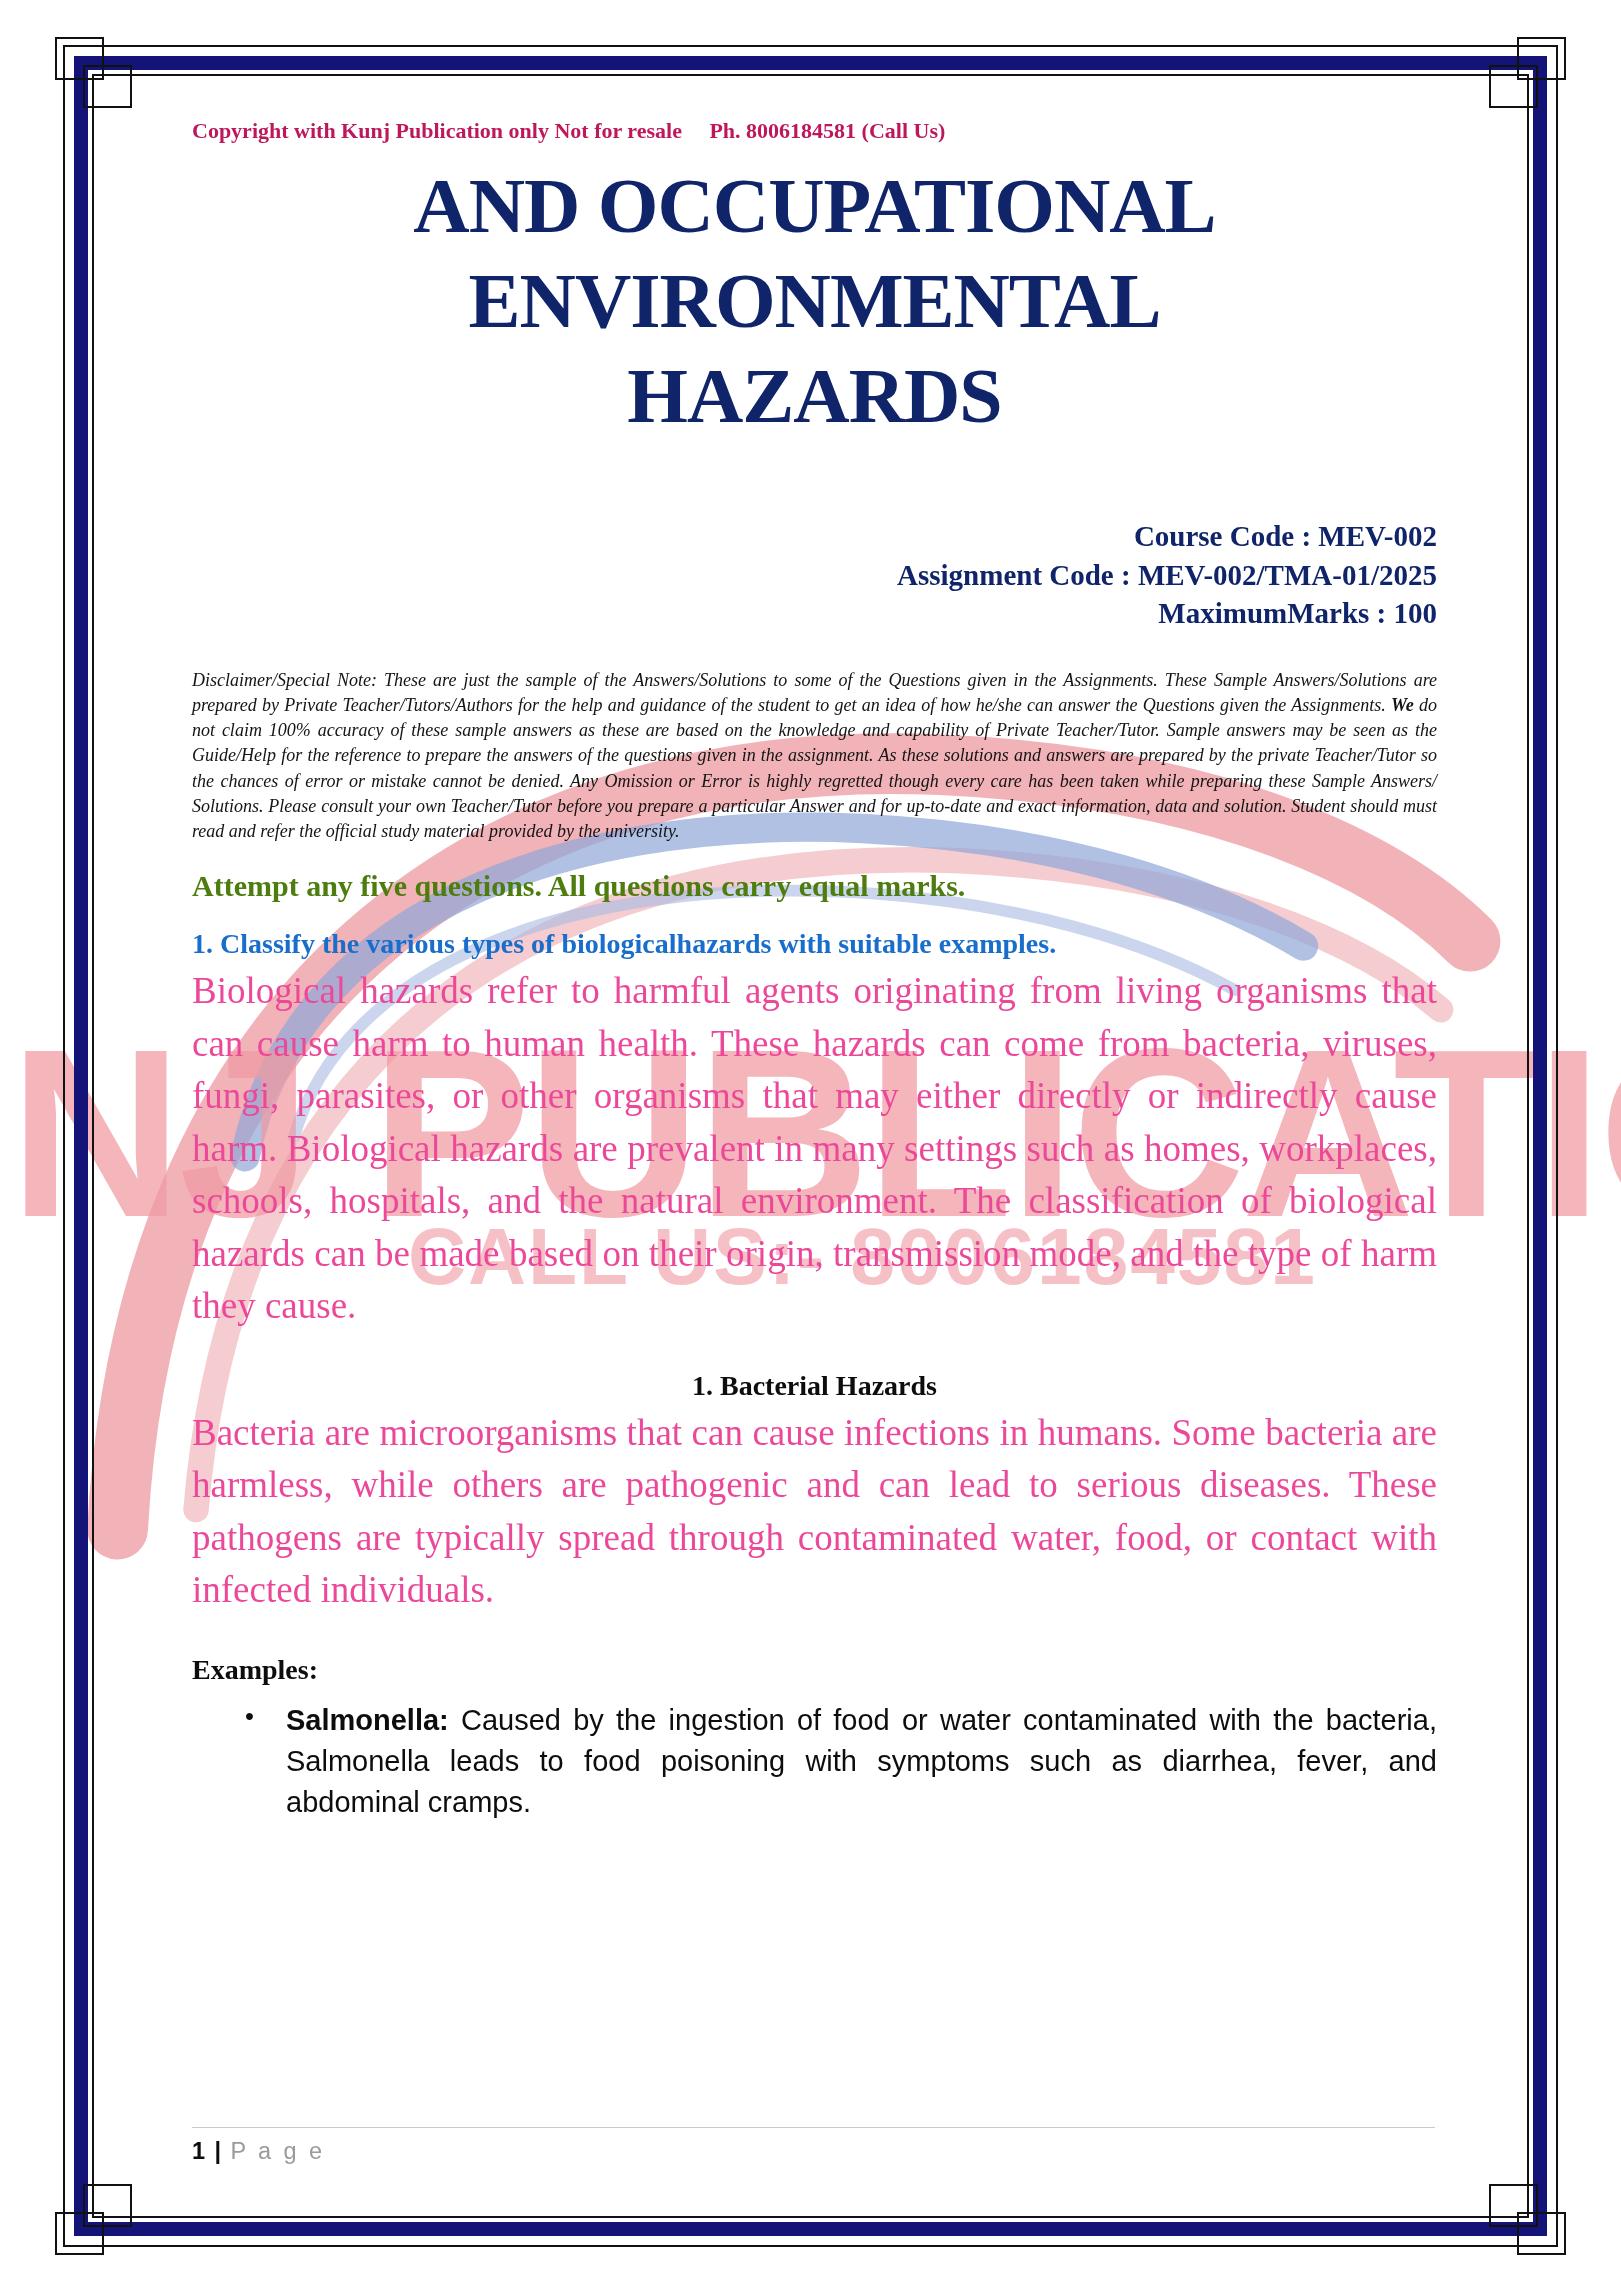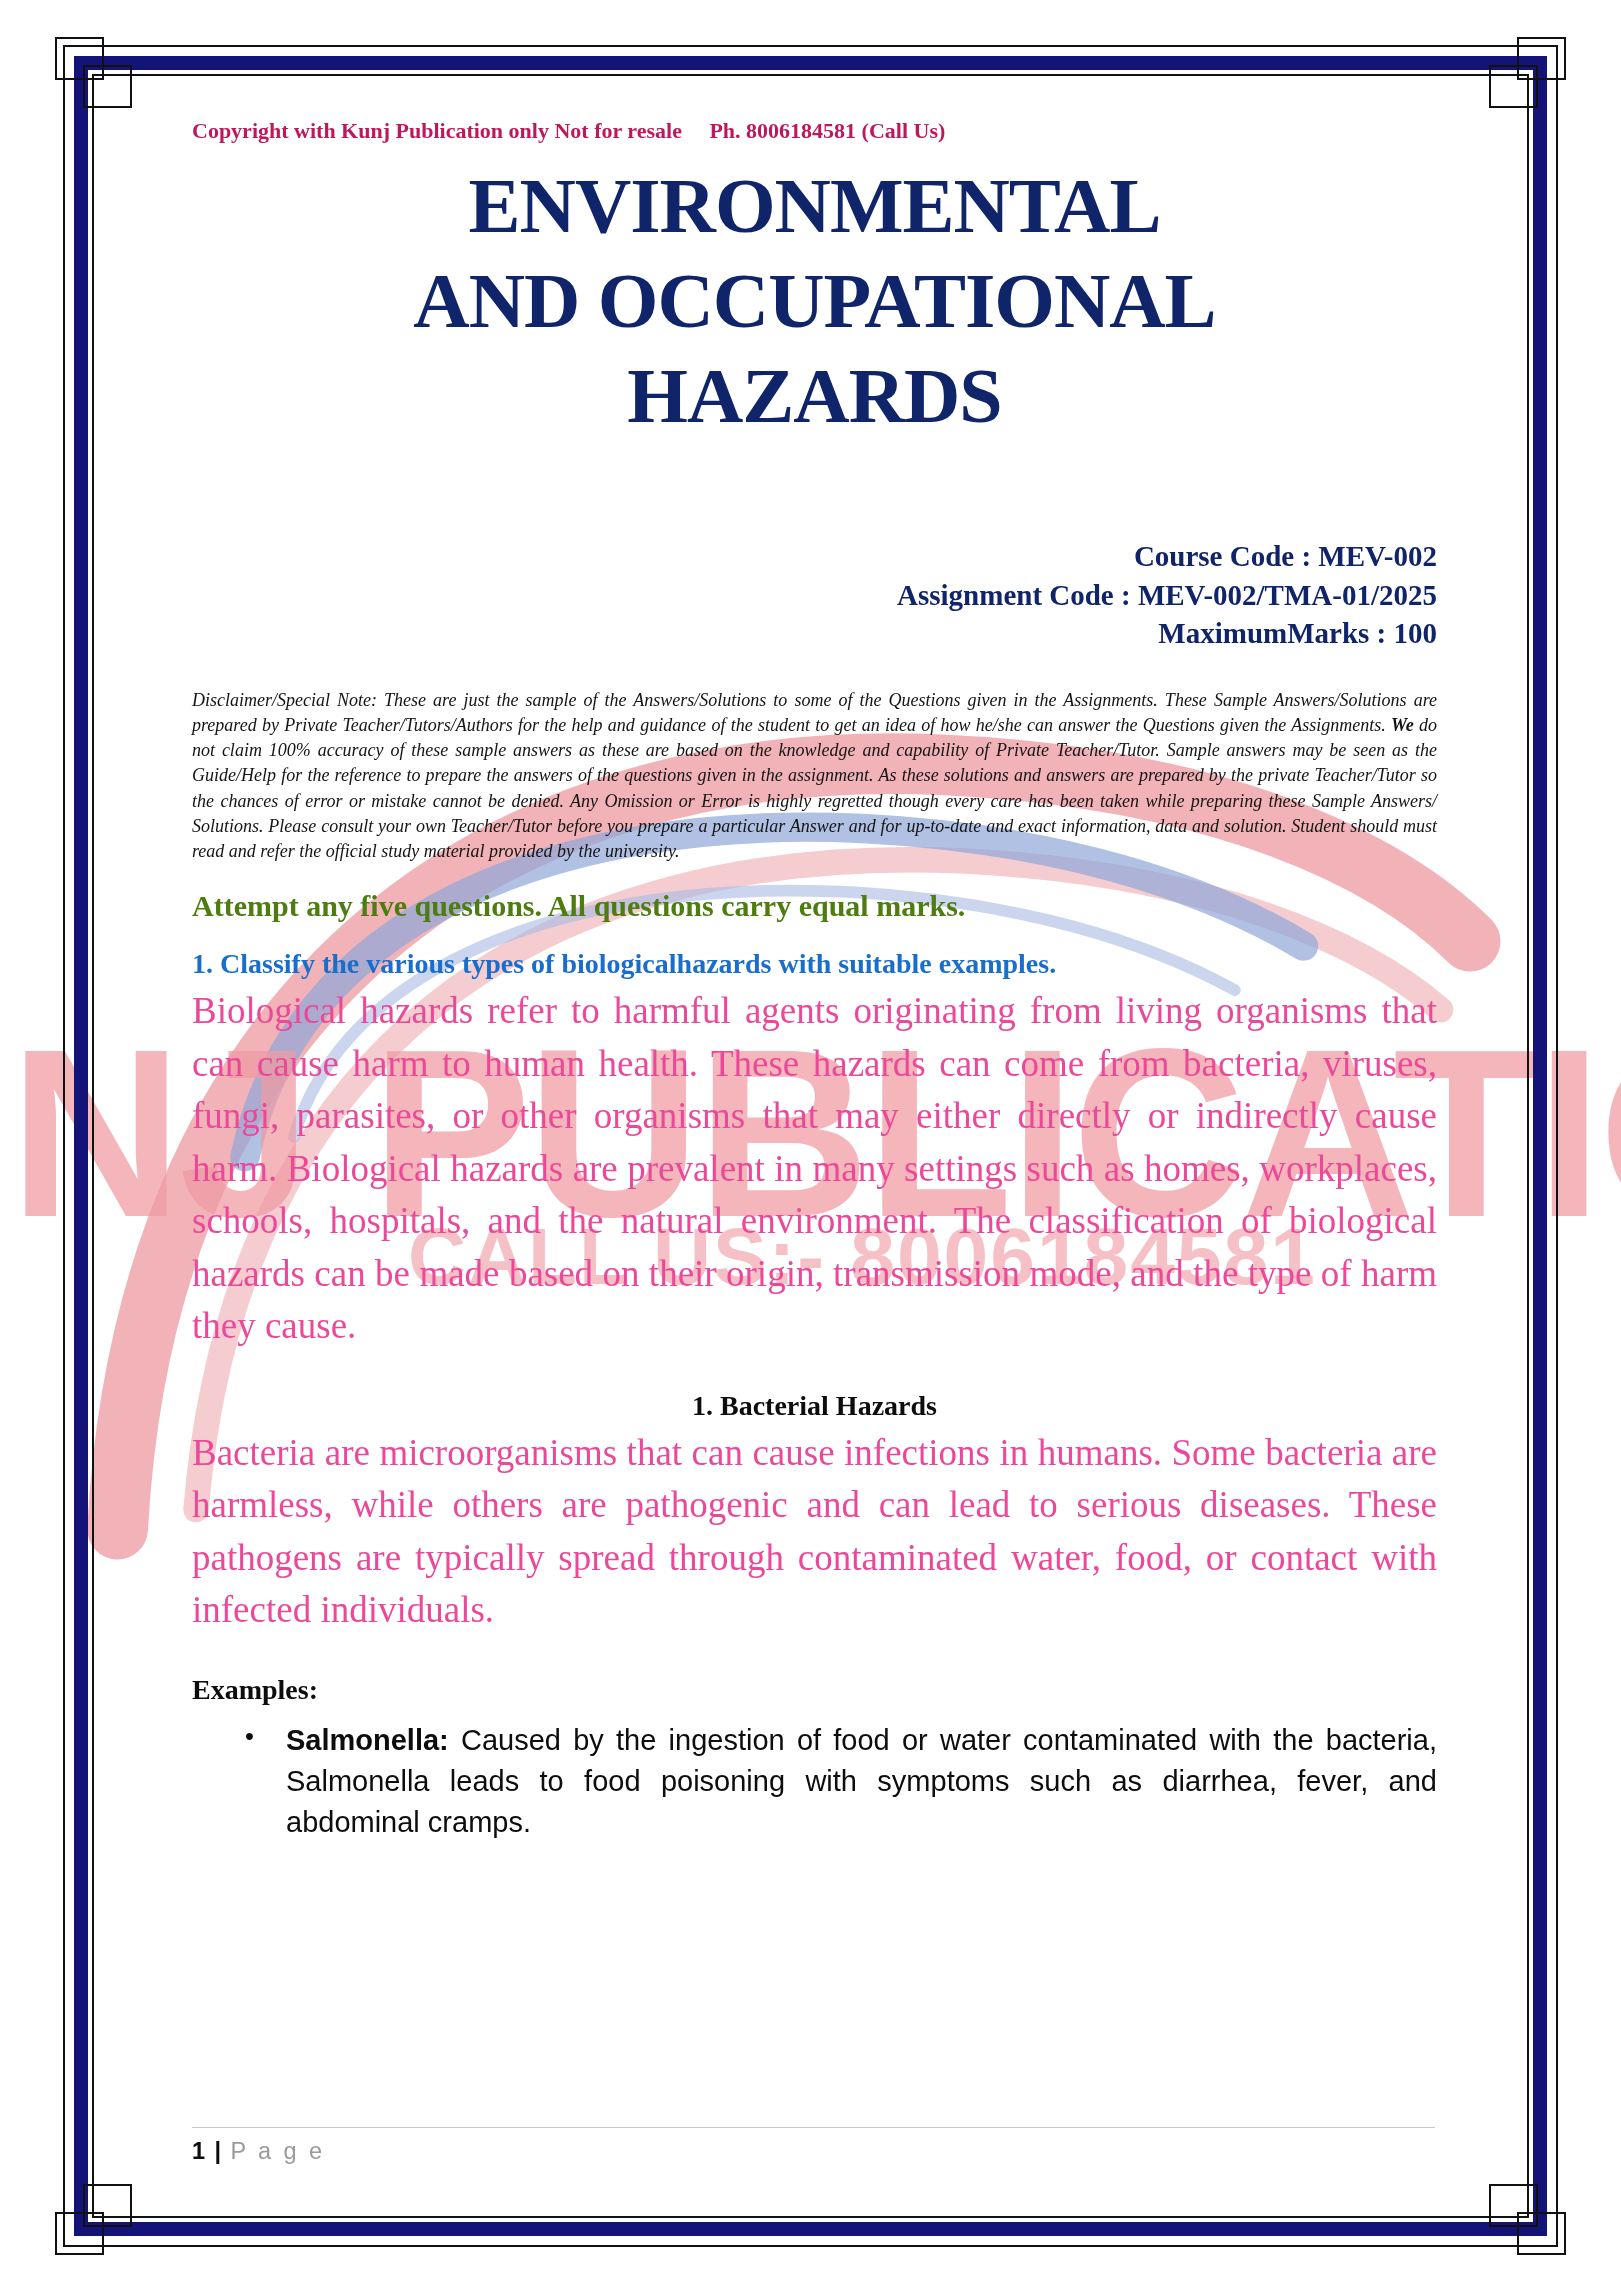--- a/index.html
+++ b/index.html
@@ -84,21 +84,21 @@
     font-weight:bold;
     font-size:78px;
     line-height:1.22;
     color:#10246a;
     text-align:center;
     margin:13.7px 0 0 0;
     letter-spacing:-1px;
   }
 
   .meta-block{
-    margin-top:94px;
+    margin-top:74px;
     text-align:right;
     font-family:"Liberation Serif",serif;
     font-weight:bold;
     font-size:29px;
     line-height:1.33;
     color:#10246a;
   }
   .meta-block div{white-space:pre;}
 
   .disclaimer{
@@ -242,22 +242,22 @@
   <div class="corner-box cb-bl-b"></div>
   <div class="corner-box cb-br-a"></div>
   <div class="corner-box cb-br-b"></div>
 </div>
 
 <div id="content">
 
   <div class="copyright-line">Copyright with Kunj Publication only Not for resale     Ph. 8006184581 (Call Us)</div>
 
   <div class="doc-title">
+    <div>AND OCCUPATIONAL</div>
     <div>ENVIRONMENTAL</div>
-    <div>AND OCCUPATIONAL</div>
     <div>HAZARDS</div>
   </div>
 
   <div class="meta-block">
     <div>Course Code : MEV-002</div>
     <div>Assignment Code : MEV-002/TMA-01/2025</div>
     <div>MaximumMarks : 100</div>
   </div>
 
   <p class="disclaimer"><span>Disclaimer/Special Note: These are just the sample of the Answers/Solutions to some of the Questions given in the Assignments. These Sample Answers/Solutions are prepared by Private Teacher/Tutors/Authors for the help and guidance of the student to get an idea of how he/she can answer the Questions given the Assignments. </span><b>We</b><span> do not claim 100% accuracy of these sample answers as these are based on the knowledge and capability of Private Teacher/Tutor. Sample answers may be seen as the Guide/Help for the reference to prepare the answers of the questions given in the assignment. As these solutions and answers are prepared by the private Teacher/Tutor so the chances of error or mistake cannot be denied. Any Omission or Error is highly regretted though every care has been taken while preparing these Sample Answers/ Solutions. Please consult your own Teacher/Tutor before you prepare a particular Answer and for up-to-date and exact information, data and solution. Student should must read and refer the official study material provided by the university.</span></p>

